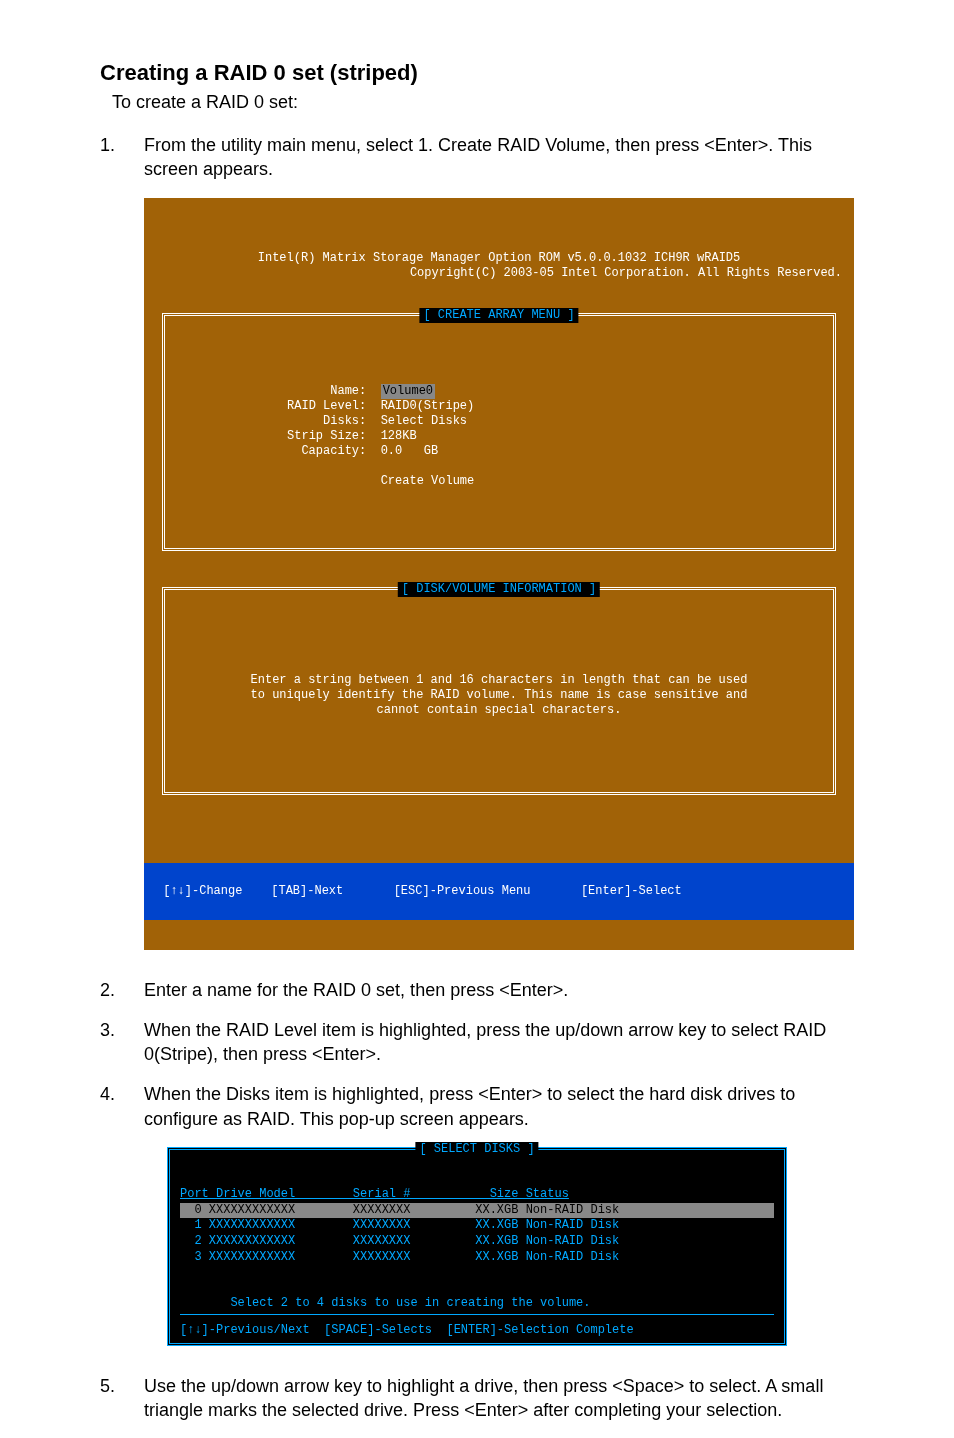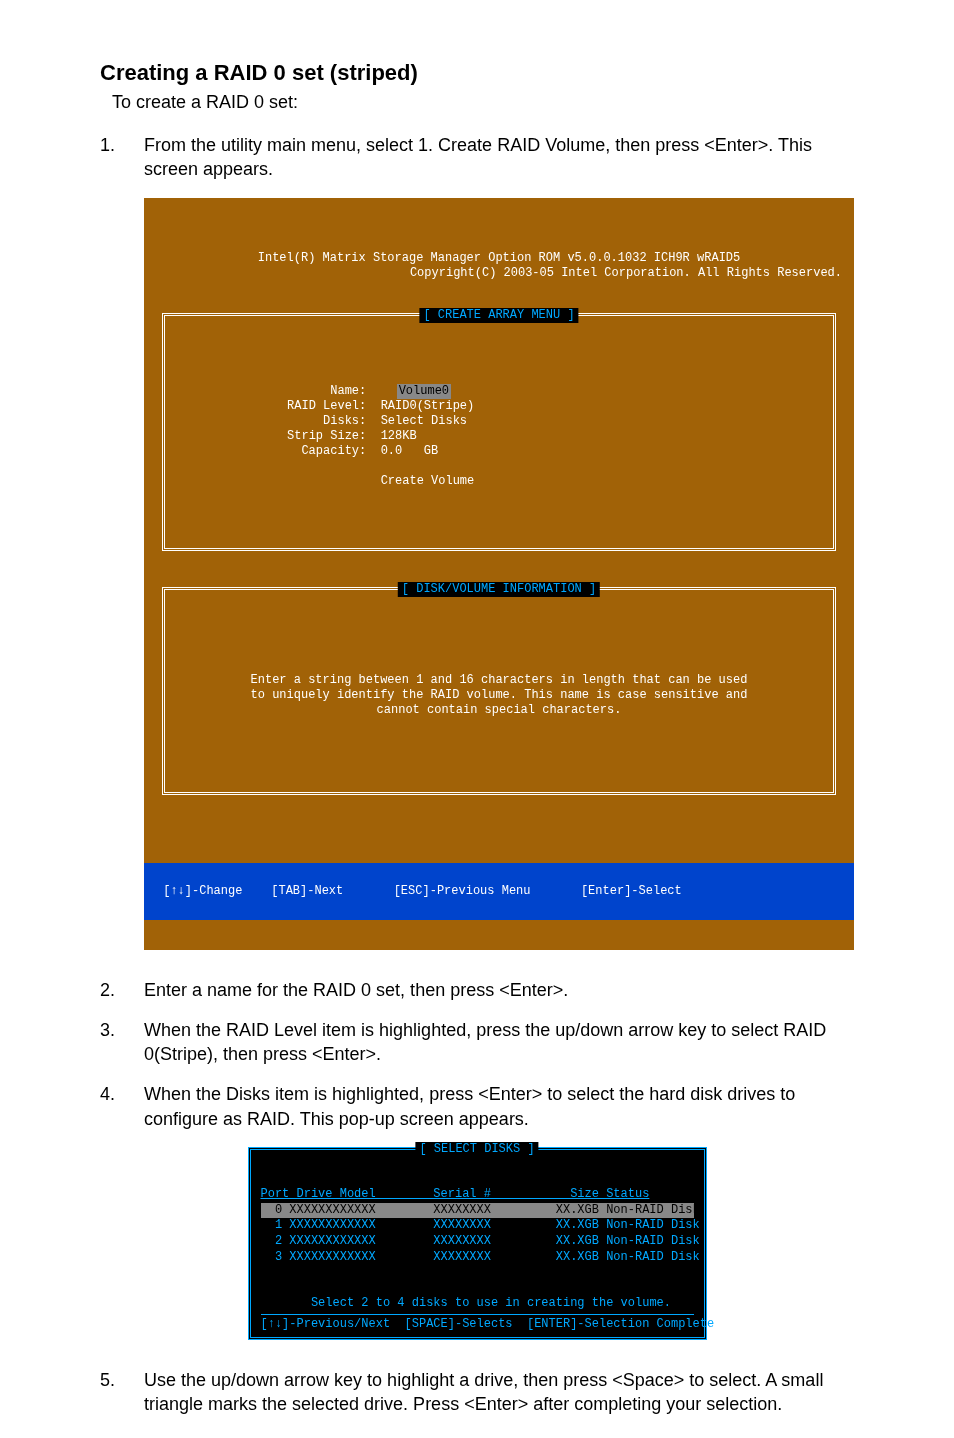--- a/index.html
+++ b/index.html
@@ -82,31 +82,30 @@
     padding: 0 4px;
     color: #00a8ff;
     font-family: "Courier New", monospace;
     font-size: 12px;
   }
   .hl-bg {
     background: #888888;
     color: #000;
     display: inline-block;
     padding: 0 2px;
-    margin-left: 16px;
   }
   .pad-block {
     padding: 8px 14px 14px 14px;
     white-space: pre;
     font-family: "Courier New", monospace;
     font-size: 12px;
   }
   .select-disks-box {
     margin: 14px auto 28px auto;
-    width: 459px;
+    width: 620px;
     background: #000;
     font-family: "Courier New", monospace;
     color: #00a8ff;
     font-size: 12px;
     line-height: 1.3;
   }
   .select-disks-inner {
     border: 3px double #00a8ff;
     position: relative;
     white-space: pre;
@@ -177,20 +176,20 @@
 
   <div class="select-disks-box">
     <div class="select-disks-inner">
 <span class="disks-label">[ SELECT DISKS ]</span>
 <span class="select-header">Port Drive Model        Serial #           Size Status</span><span class="row-sel">  0 XXXXXXXXXXXX        XXXXXXXX         XX.XGB Non-RAID Disk</span><span>  1 XXXXXXXXXXXX        XXXXXXXX         XX.XGB Non-RAID Disk</span>
 <span>  2 XXXXXXXXXXXX        XXXXXXXX         XX.XGB Non-RAID Disk</span>
 <span>  3 XXXXXXXXXXXX        XXXXXXXX         XX.XGB Non-RAID Disk</span>
 
 
        <span>Select 2 to 4 disks to use in creating the volume.</span>
-<span style="color:#00a8ff; display:block; border-top:1px solid #00a8ff; padding-top:2px; margin-top:2px;">[↑↓]-Previous/Next  [SPACE]-Selects  [ENTER]-Selection Complete</span></div>
+<span style="color:#00a8ff; display:block; border-top:1px solid #00a8ff; padding-top:8px; margin-top:2px;">[↑↓]-Previous/Next  [SPACE]-Selects  [ENTER]-Selection Complete</span></div>
   </div>
 
   <ol class="steps" start="5" style="counter-reset: step 4;">
     <li>Use the up/down arrow key to highlight a drive, then press &lt;Space&gt;  to select. A small triangle marks the selected drive. Press &lt;Enter&gt; after completing your selection.</li>
   </ol>
 
 </div>
 
 </body></html>

